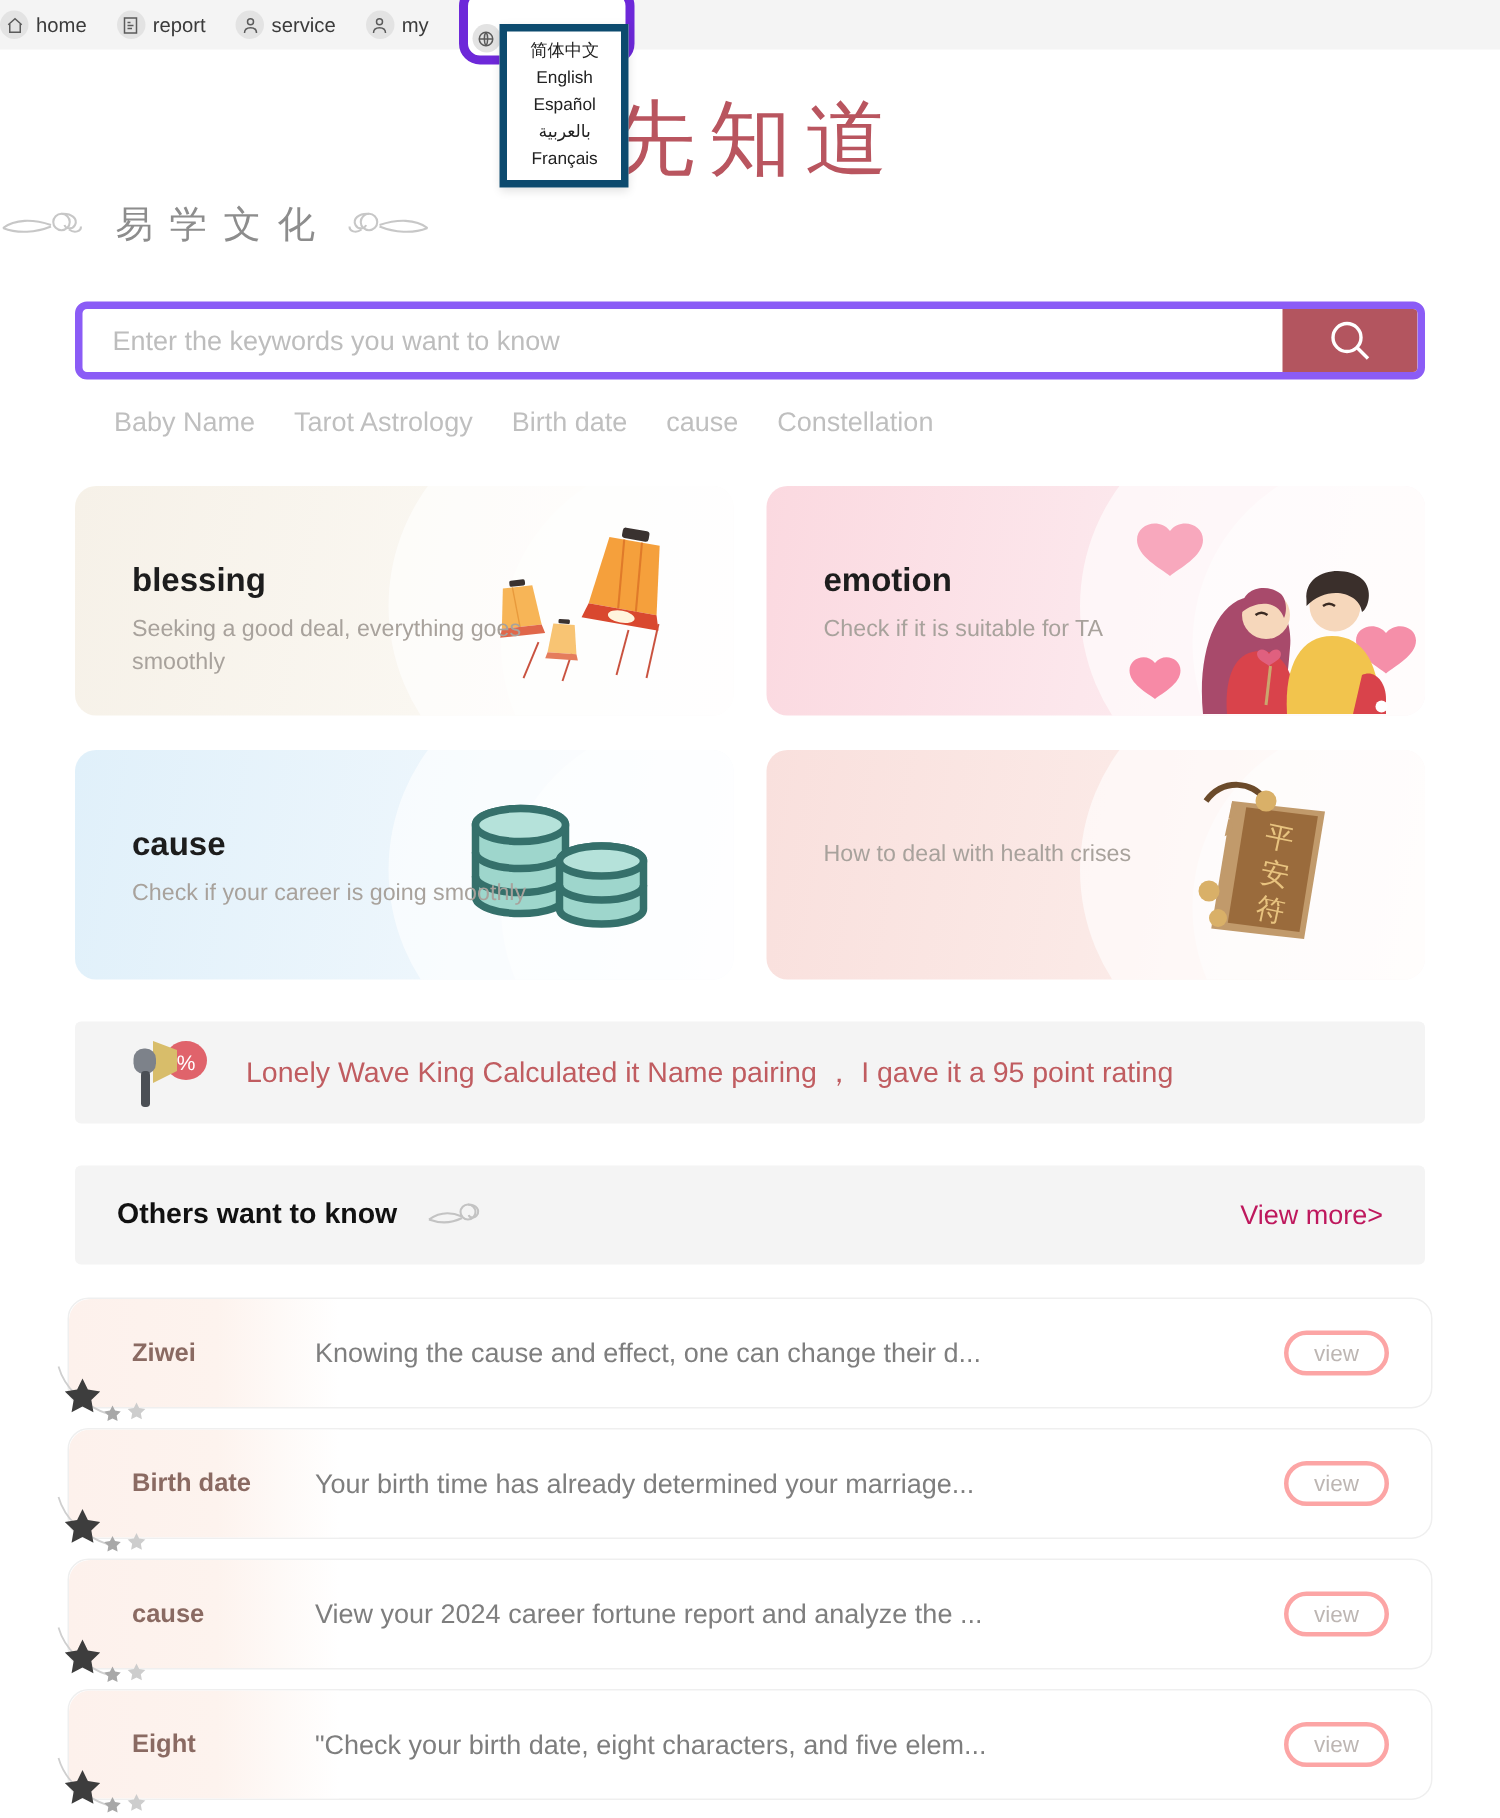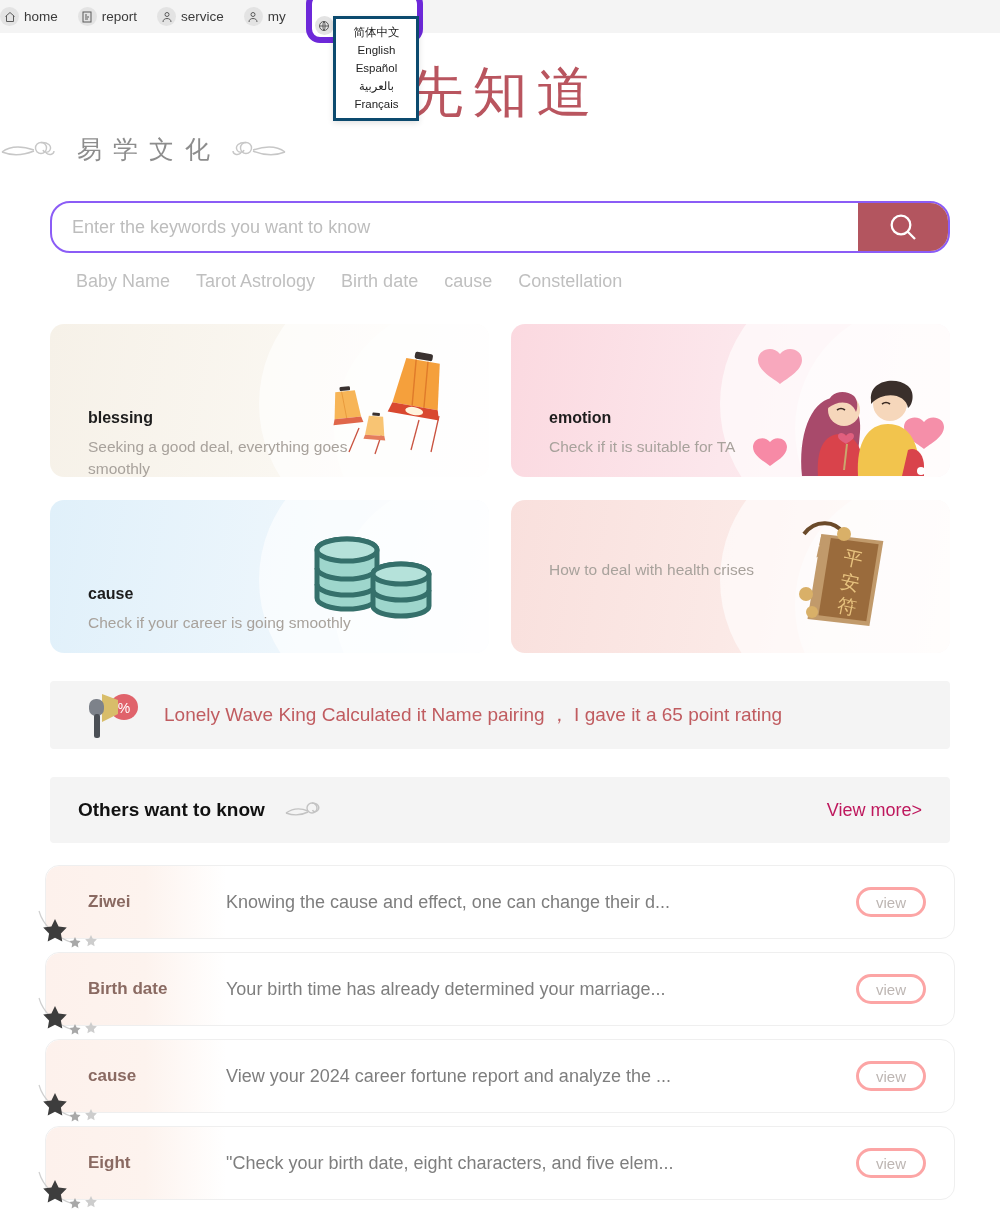--- a/index.html
+++ b/index.html
@@ -36,21 +36,21 @@
   .lang-pill {
     display: flex; align-items: center; gap: 5px;
     background: #ffffff; border: 6px solid #6d28d9;
     border-radius: 14px; padding: 20px 8px 2px 3px;
     font-size: 13.5px; color: #3b3b3b; cursor: pointer;
   }
   .caret { font-size: 9px; color: #777; margin-left: 1px; }
   .lang-menu {
     position: absolute; top: 26px; right: 4px;
     width: 86px; background: #fff;
-    border: 3px solid #0c4a6e;
+    border: 5px solid #0c4a6e;
     box-shadow: 0 2px 6px rgba(0,0,0,.12);
     padding: 4px 0 5px; z-index: 30;
   }
   .lang-opt {
     font-size: 11.5px; color: #222; text-align: center;
     padding: 1px 4px; cursor: pointer; line-height: 16px;
   }
 
   
   .logo-block { text-align: center; padding-top: 28px; }
@@ -67,21 +67,21 @@
     font-family: "DejaVu Serif", "Liberation Serif", serif;
     font-size: 25px; letter-spacing: 11px; color: #8d8d8d;
     text-indent: 11px;
   }
   .cloud { opacity: .55; }
 
   
   .search-wrap { width: 900px; margin: 35px auto 0; }
   .search-box {
     position: relative; height: 52px;
-    border: 2px solid #8b5cf6; border-radius: 20px;
+    border: 5px solid #8b5cf6; border-radius: 8px;
     background: #fff; display: flex; align-items: center;
     overflow: hidden;
   }
   .search-input {
     flex: 1; height: 100%; border: 0; outline: none;
     padding: 0 20px; font-size: 18px; color: #444;
     font-family: "Liberation Sans", sans-serif; background: transparent;
   }
   .search-input::placeholder { color: #bdbdbd; }
   .search-btn {
@@ -110,21 +110,21 @@
     position: absolute; right: -40px; top: -55px;
     width: 270px; height: 270px; border-radius: 50%;
     background: rgba(255,255,255,.62);
   }
   .card .swirl2 {
     position: absolute; right: -95px; top: -20px;
     width: 250px; height: 250px; border-radius: 50%;
     background: rgba(255,255,255,.45);
   }
   .card-txt { position: relative; z-index: 3; padding: 50px 0 0 38px; width: 330px; }
-  .card-title { font-size: 16px; font-weight: bold; color: #1d1d1d; margin-top: 35px; }
+  .card-title { font-size: 22px; font-weight: bold; color: #1d1d1d; }
   .card-desc { font-size: 15.5px; color: #a8a29c; margin-top: 9px; line-height: 22px; }
   .card-art { position: absolute; z-index: 2; }
   .c-blessing { background: linear-gradient(100deg,#f6f1e8 0%,#faf7f1 55%,#fdfcfa 100%); }
   .c-emotion  { background: linear-gradient(100deg,#fbd9e0 0%,#fce7ec 50%,#fdf1f3 100%); }
   .c-cause    { background: linear-gradient(100deg,#e0f0fa 0%,#edf6fc 55%,#f8fbfe 100%); }
   .c-safety   { background: linear-gradient(100deg,#f9e0dd 0%,#fbe9e6 50%,#fdf5f3 100%); }
 
   
   .announce {
     width: 900px; margin: 28px auto 0; height: 68px;
@@ -153,21 +153,21 @@
     border: 1px solid #efefef; border-radius: 14px;
     display: flex; align-items: center; overflow: hidden;
     cursor: pointer;
   }
   .row-tag-bg {
     position: absolute; left: 0; top: 0; height: 100%; width: 180px;
     background: linear-gradient(90deg,#fdf1ec 0%,#fdf3ee 55%,#ffffff 100%);
     border-radius: 14px 0 0 14px;
   }
   .row-tag {
-    position: relative; z-index: 2; width: 180px; padding-left: 42px;
+    position: relative; z-index: 2; width: 164px; padding-left: 42px;
     font-size: 17px; font-weight: bold; color: #8a6a62;
   }
   .row-text {
     position: relative; z-index: 2; flex: 1;
     font-size: 18px; color: #7e7e7e; white-space: nowrap;
     overflow: hidden; text-overflow: ellipsis; padding-right: 16px;
   }
   .row-btn {
     position: relative; z-index: 2; margin-right: 28px; flex: none;
     width: 70px; height: 30px; border: 3px solid #fca5a5;
@@ -401,21 +401,21 @@
 </div>
 
 <div class="announce">
   <svg width="58" height="50" viewBox="0 0 58 50">
     <ellipse cx="40" cy="17" rx="14" ry="13" fill="#e0636b"></ellipse>
     <text x="40" y="23" font-family="Liberation Sans, sans-serif" font-size="14" fill="#ffffff" text-anchor="middle">%</text>
     <path d="M18 4 L18 32 L34 24 L34 10 Z" fill="#d8bd6a"></path>
     <rect x="5" y="9" width="15" height="17" rx="7" fill="#7d828a"></rect>
     <rect x="10" y="24" width="6" height="24" rx="2.5" fill="#4b4f55"></rect>
   </svg>
-  <div class="announce-txt">Lonely Wave King Calculated it  Name pairing ，  I gave it a 65 point rating</div>
+  <div class="announce-txt">Lonely Wave King Calculated it  Name pairing ，  I gave it a 95 point rating</div>
 </div>
 
 <div class="sec-head">
   <div class="sec-title-wrap">
     <div class="sec-title">Others want to know</div>
     <svg width="36" height="20" viewBox="0 0 36 20" fill="none" stroke="#c3c3c3" stroke-width="1.4">
       <path d="M1 13 C8 8 16 8 23 11"></path>
       <path d="M1 13 C9 16 17 15 23 12"></path>
       <circle cx="27" cy="8" r="5"></circle>
       <path d="M27 3 C33 3 35 7 33 10 C31.5 12.5 28 12 27.5 10"></path>

